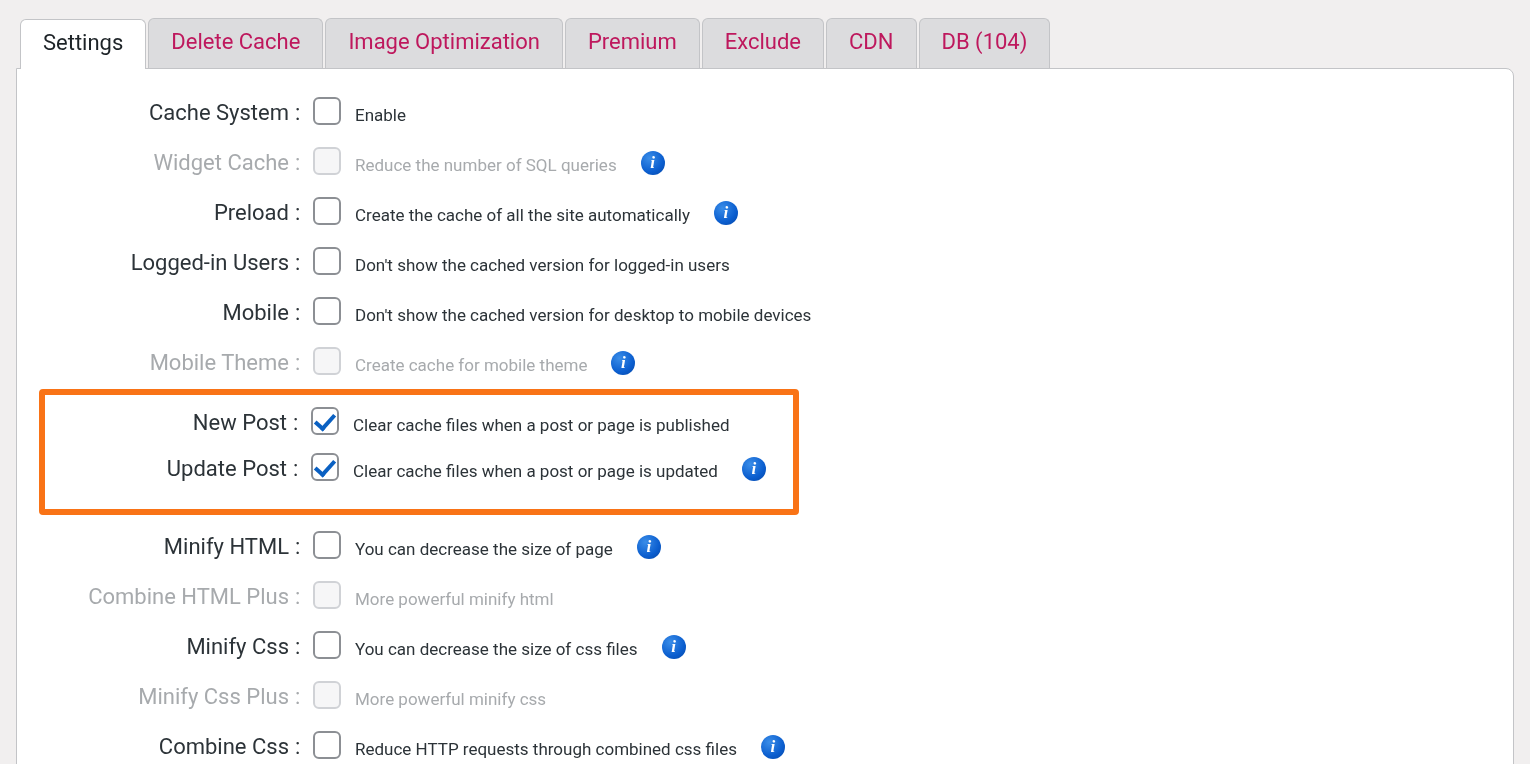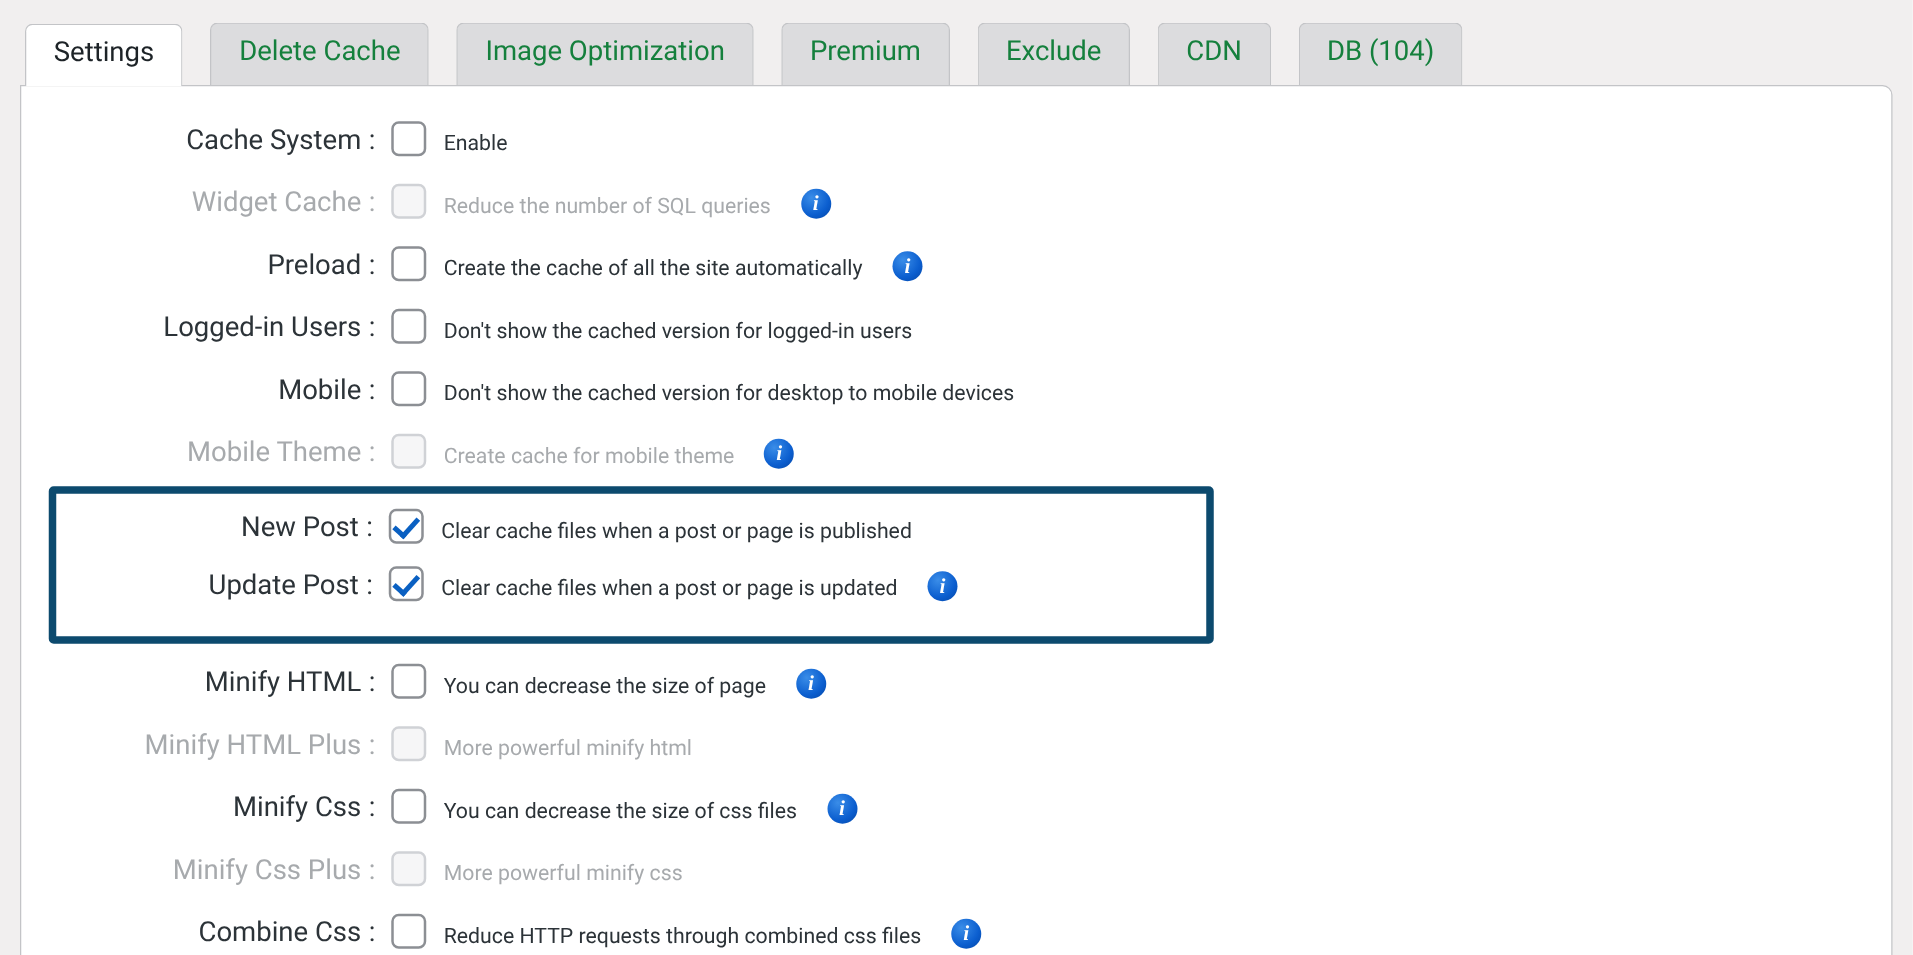--- a/index.html
+++ b/index.html
@@ -10,31 +10,31 @@
     font-family: -apple-system, BlinkMacSystemFont, "Segoe UI", Roboto, Helvetica, Arial, sans-serif;
     font-size: 22px;
     color: #2c3338;
   }
 
   .page { padding: 18px 16px 0 16px; }
 
   
   .tab-row {
     display: flex;
-    gap: 22px;
+    gap: 2px;
     padding-left: 4px;
     text-align: right;
   }
   .tab {
     background: #dcdcde;
     border: 1px solid #c3c4c7;
     border-bottom: none;
     border-radius: 6px 6px 0 0;
     padding: 12px 22px 14px 22px;
-    color: #15803d;
+    color: #be185d;
     font-size: 22px;
     line-height: 1;
     cursor: pointer;
     user-select: none;
   }
   .tab.active {
     background: #ffffff;
     color: #1d2327;
     position: relative;
     top: 1px;           
@@ -118,25 +118,25 @@
     line-height: 24px;
     text-align: center;
     display: inline-block;
     margin-left: 24px;
     flex: 0 0 auto;
     cursor: pointer;
   }
 
   
   .highlight-box {
-    border: 6px solid #0c4a6e;
+    border: 6px solid #f97316;
     border-radius: 4px;
     padding: 12px 0 4px 0;
     margin: -8px 0 16px -8px;
-    width: 932px;
+    width: 760px;
     max-width: 100%;
   }
   .highlight-box .option { margin-bottom: 18px; }
   .highlight-box .option:last-child { margin-bottom: 24px; }
 </style>
 </head>
 <body>
 
 <div class="page">
   <div class="tab-row">
@@ -205,21 +205,21 @@
           </div>
         </div>
         <div class="option">
           <span class="opt-label">Minify HTML</span>
           <span class="colon">:</span>
           <span class="chk"></span>
           <span class="desc">You can decrease the size of page</span>
           <span class="info-icon">i</span>
         </div>
         <div class="option disabled">
-          <span class="opt-label">Minify HTML Plus</span>
+          <span class="opt-label">Combine HTML Plus</span>
           <span class="colon">:</span>
           <span class="chk"></span>
           <span class="desc">More powerful minify html</span>
         </div>
         <div class="option">
           <span class="opt-label">Minify Css</span>
           <span class="colon">:</span>
           <span class="chk"></span>
           <span class="desc">You can decrease the size of css files</span>
           <span class="info-icon">i</span>

